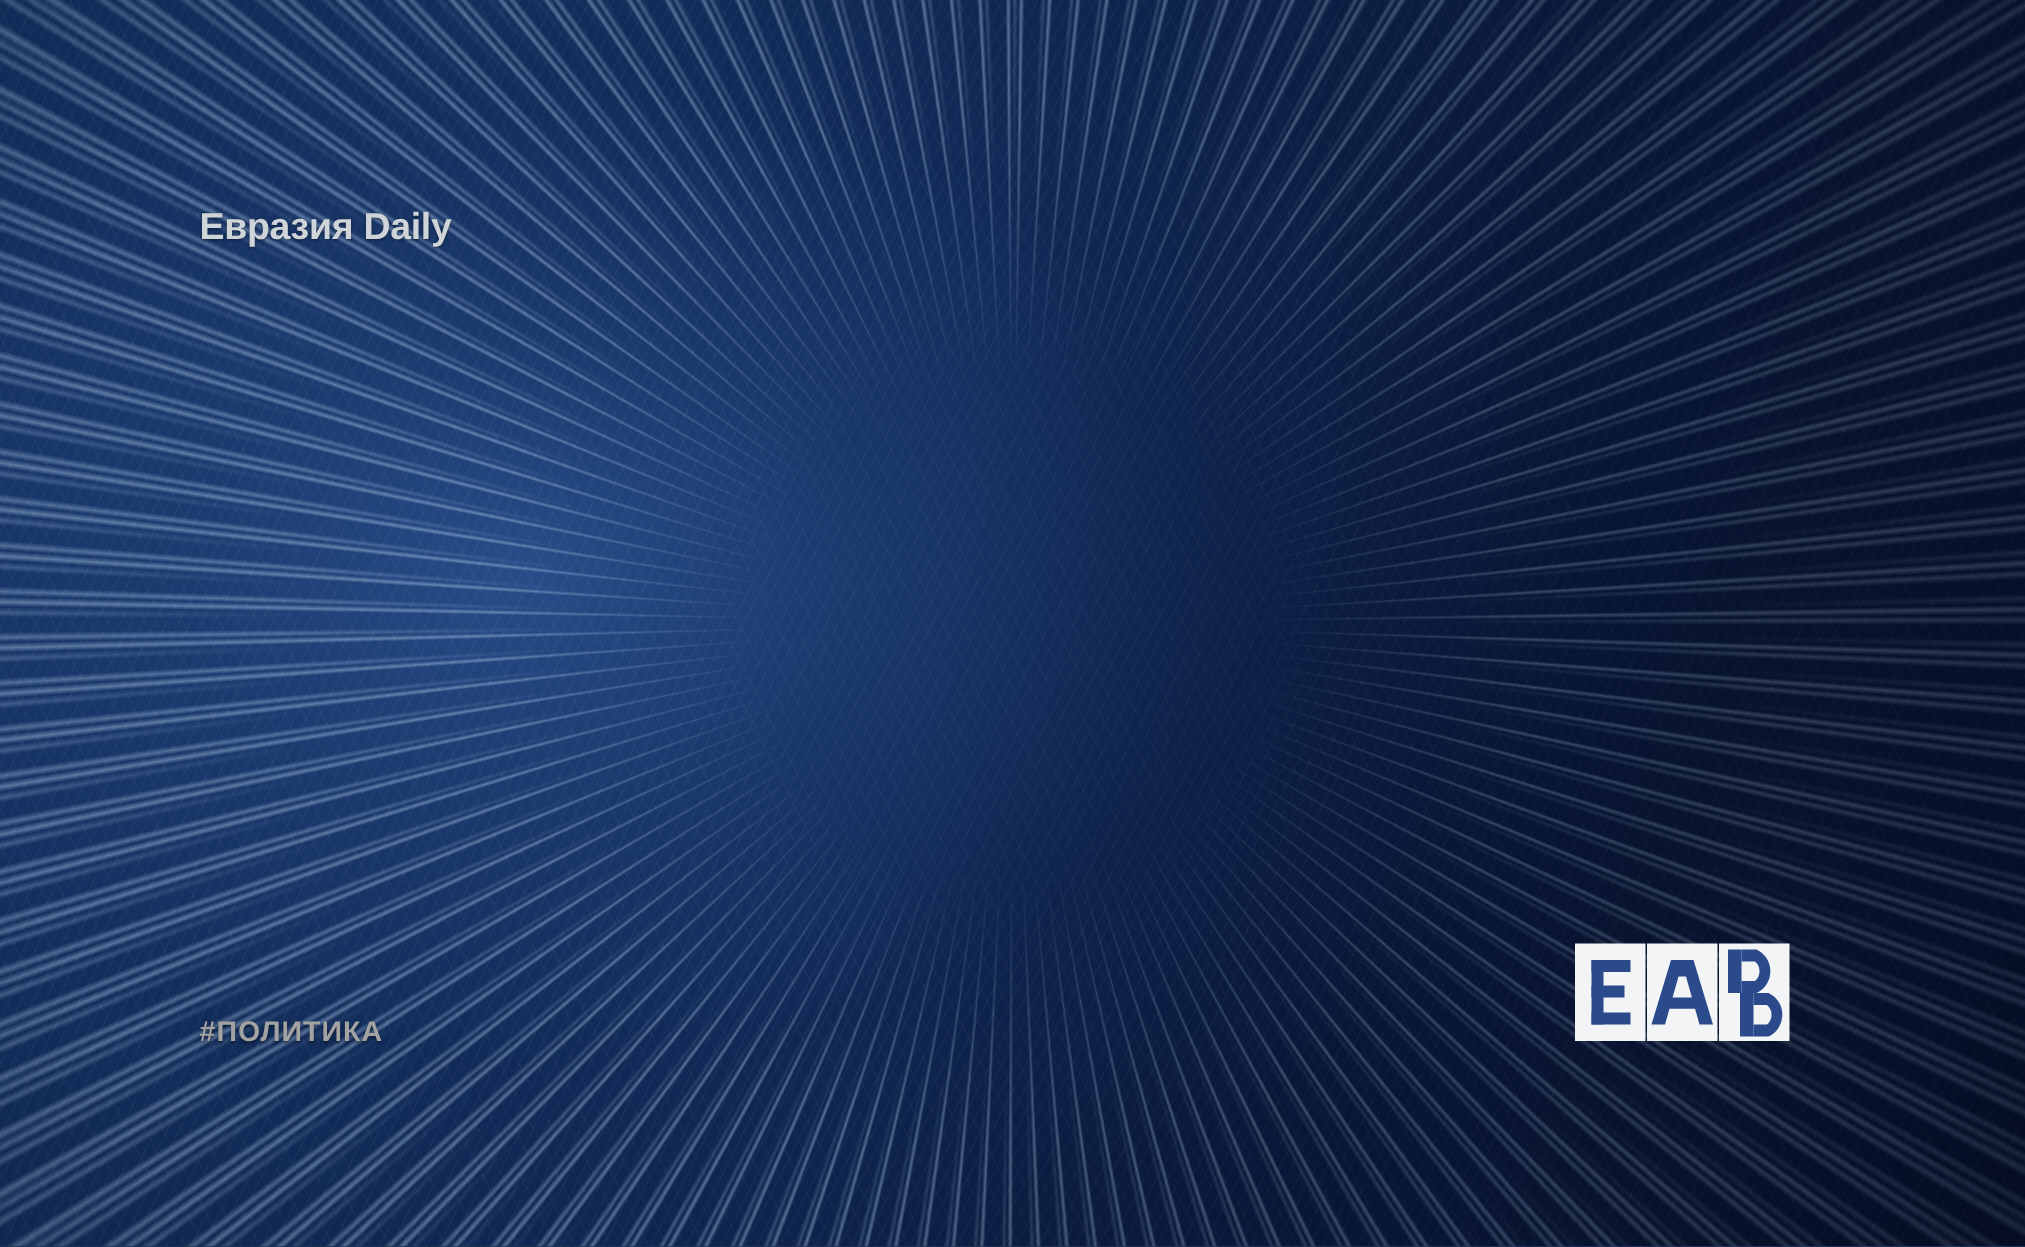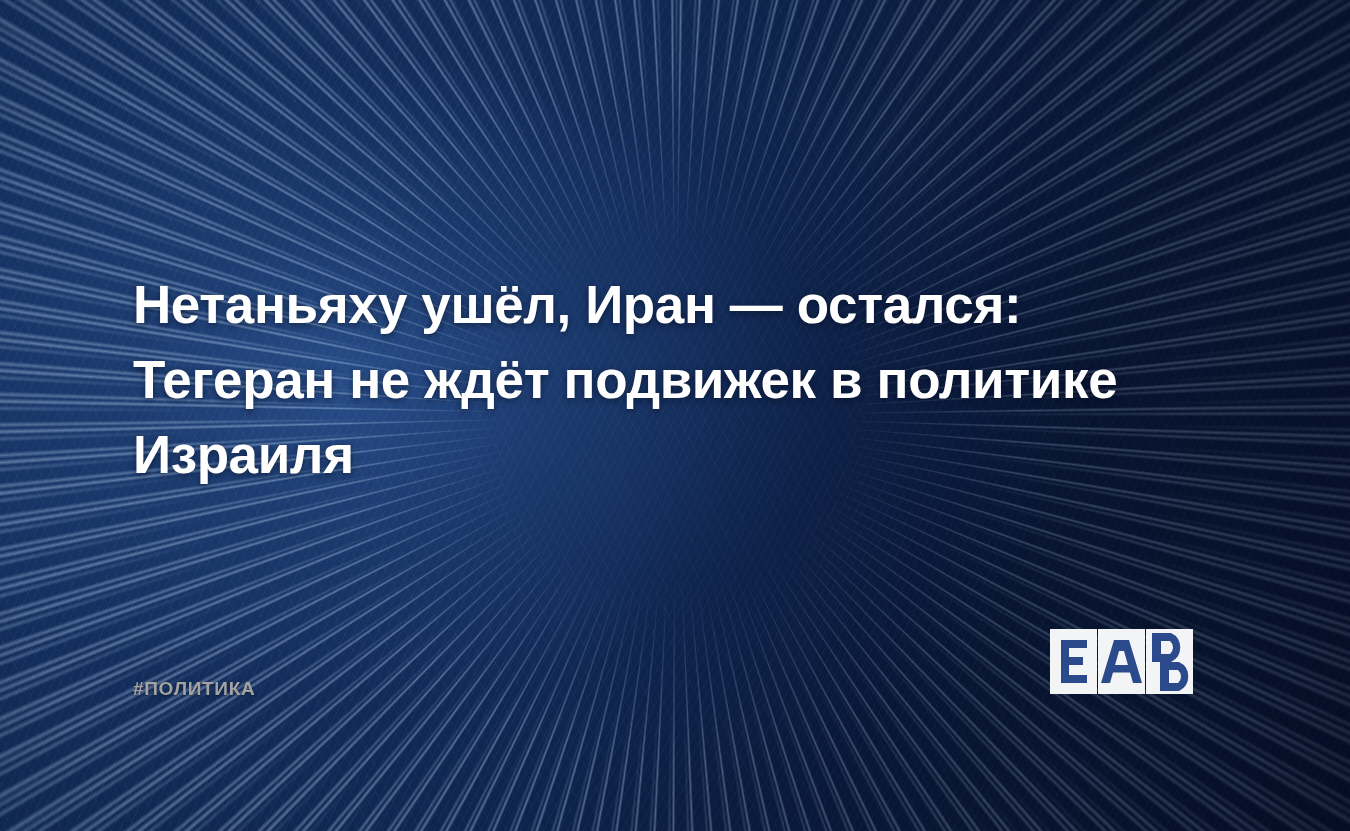--- a/index.html
+++ b/index.html
@@ -189,22 +189,22 @@
     <i></i>
     <i></i>
   </div>
 
   <div class="speckle"></div>
   <div class="bg-shade-right"></div>
   <div class="bg-vignette"></div>
 
   <div class="content">
 
-
-    <h1 class="headline">Нетаньяху ушёл, Иран — остался: Тегеран не ждёт подвижек в политике Израиля</h1>
+    <div class="brand">Евразия Daily</div>
+
 
     <div class="tag">#ПОЛИТИКА</div>
 
     <div class="ead-logo">
 
       <div class="ead-tile">
         <svg viewBox="0 0 47 65" xmlns="http://www.w3.org/2000/svg" aria-hidden="true">
           <g fill="#2a4a8c">
             <rect x="11" y="11" width="8" height="43"></rect>
             <rect x="11" y="11" width="26" height="8"></rect>

